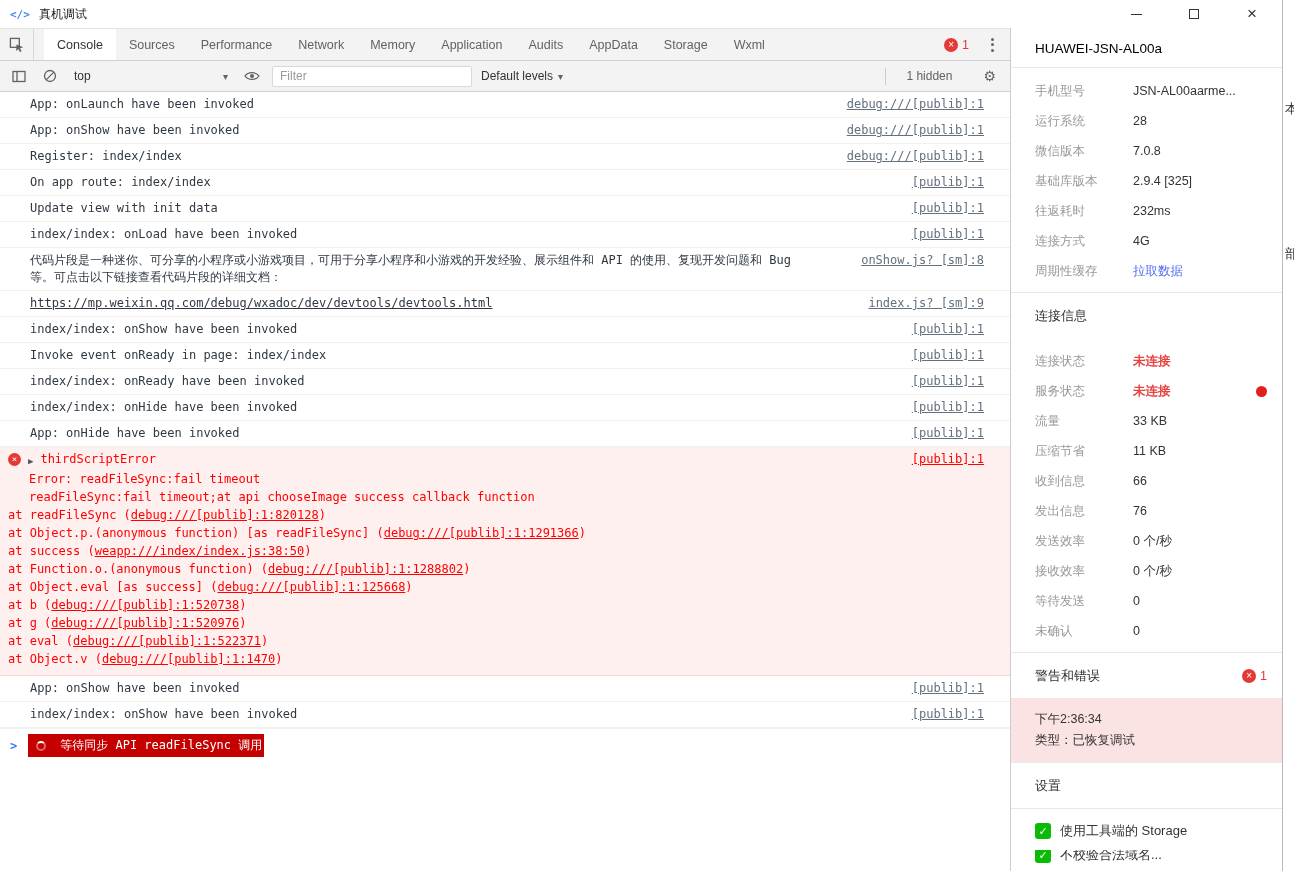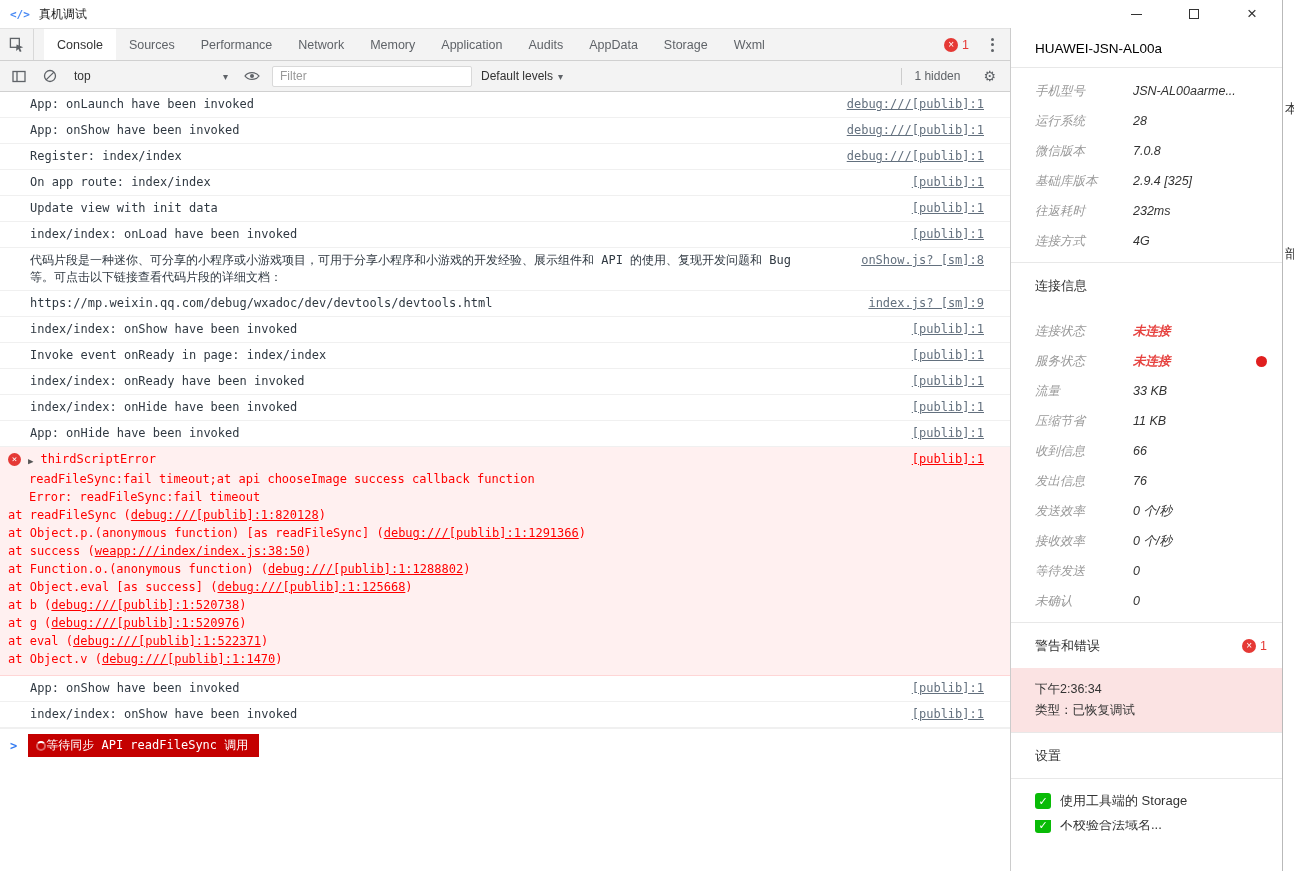--- a/index.html
+++ b/index.html
@@ -38,50 +38,50 @@
 
   
   .ctoolbar { height:31px; background:#f3f3f3; border-bottom:1px solid #d0d0d0; display:flex; align-items:center; padding:0 8px; gap:9px; flex:0 0 auto; }
   .tool-icon { display:flex; align-items:center; justify-content:center; width:22px; height:22px; cursor:pointer; }
   .context-dd { width:162px; display:flex; align-items:center; justify-content:space-between; font-size:12px; color:#333; padding:2px 4px; cursor:pointer; }
   .caret { color:#5f6368; font-size:10px; margin-left:5px; }
   .filter-input { width:200px; height:21px; border:1px solid #d9d9d9; border-radius:2px; background:#fff; font-size:12px; padding:0 7px; color:#333; outline:none; font-family:inherit; }
   .filter-input::placeholder { color:#999; }
   .levels-dd { display:flex; align-items:center; font-size:12px; color:#333; cursor:pointer;justify-content:center; }
   .tb-spacer { flex:1; }
-  .hidden-count { font-size:12px; color:#5f6368; padding:0 12px; border-left:1px solid #ccc; height:17px; line-height:17px; }
+  .hidden-count { font-size:12px; color:#5f6368; padding:0 20px; border-left:1px solid #ccc; height:17px; line-height:17px; }
   .gear { font-size:14px; color:#5f6368; cursor:pointer; padding:0 6px 0 2px; }
 
   
   .console { flex:1; overflow:hidden; background:#fff; font-family:"DejaVu Sans Mono",monospace; font-size:12px; }
   .crow { display:flex; align-items:flex-start; padding:4px 26px 4px 30px; border-bottom:1px solid #f0f0f0;gap:39px; }
   .cmsg { flex:1; color:#303942; line-height:17px; }
-  .cmsg.clink { cursor:pointer; }
+  .cmsg.clink { text-decoration:underline; cursor:pointer; }
   .csrc { margin-left:18px; color:#63707e; text-decoration:underline; white-space:nowrap; line-height:17px; cursor:pointer; }
 
   .error-block { background:var(--error_bg,#fff0f0); border-bottom:1px solid #ffd6d6; padding:4px 26px 7px 8px; color:var(--error_red,#f00); }
   .error-header { display:flex; align-items:flex-start; line-height:17px; }
   .error-icon { width:13px; height:13px; border-radius:50%; background:var(--badge_red,#e53935); color:#fff; font-size:9px; line-height:13px; text-align:center; flex:0 0 auto; margin:2px 7px 0 0; }
   .error-caret { color:#555; font-size:9px; margin:2px 7px 0 0; }
   .error-title { flex:1; }
   .error-src { margin-left:18px; color:var(--error_red,#f00); text-decoration:underline; white-space:nowrap; cursor:pointer; }
   .error-line { margin-left:21px; line-height:18px; }
   .stack-line { line-height:18px; white-space:nowrap; }
   .stack-link { text-decoration:underline; cursor:pointer; }
 
   .prompt-row { display:flex; align-items:center; padding:5px 10px; border-top:1px solid #f0f0f0; }
   .chevron { color:var(--prompt_blue,#367cf1); font-weight:bold; margin-right:11px; }
-  .sync-badge { background:var(--sync_badge_red,#c40000); color:#fff; display:inline-flex; align-items:center; gap:0; padding:3px 11px 3px 8px; font-size:12px; }
+  .sync-badge { background:var(--sync_badge_red,#c40000); color:#fff; display:inline-flex; align-items:center; gap:14px; padding:3px 2px 3px 8px; font-size:12px; }
   .spinner { width:10px; height:10px; border:2px solid rgba(255,255,255,.4); border-top-color:#fff; border-radius:50%; display:inline-block; }
 
   
   .right { width:273px; border-left:1px solid #ccc; background:#fff; display:flex; flex-direction:column; overflow:hidden; font-size:12.5px; }
   .dev-header { padding:13px 16px 11px 24px; font-size:13.5px; color:#000; border-bottom:1px solid #e8e8e8; }
   .dev-rows { padding:8px 0 6px; }
-  .drow { display:flex; align-items:center; padding:6px 16px 6px 24px; line-height:18px;font-style:italic; }
+  .drow { display:flex; align-items:center; padding:6px 16px 6px 24px; line-height:18px; }
   .dlabel { width:98px; color:#999; flex:0 0 auto; }
   .dvalue { color:#333; flex:1; overflow:hidden; white-space:nowrap; text-overflow:ellipsis; }
   .dvalue.red { color:var(--status_red,#e64340); font-weight:bold; }
   .dvalue.link { color:var(--link_blue,#4e6ef2); cursor:pointer; }
   .dot { width:11px; height:11px; border-radius:50%; background:#e01f1f; margin-left:8px; flex:0 0 auto; }
   .sec { padding:14px 16px 13px 24px; color:#333; font-size:13px; border-top:1px solid #e8e8e8; display:flex; align-items:center; }
   .sec .badge { margin-left:auto; }
   .alert { background:var(--alert_bg,#fbe3e3); padding:11px 16px 11px 24px; color:#333; line-height:21px; font-size:12.5px; }
   .cb-rows { border-top:1px solid #e8e8e8; }
   .settings-check { display:flex; align-items:center; gap:9px; padding:13px 16px 10px 24px; font-size:13px; color:#333; cursor:pointer; }
@@ -240,22 +240,22 @@
             </div>
           </div>
 
         <div class="error-block">
           <div class="error-header">
             <span class="error-icon">×</span>
             <span class="error-caret">▶</span>
             <span class="error-title">thirdScriptError</span>
             <span class="error-src">[publib]:1</span>
           </div>
+          <div class="error-line">Error: readFileSync:fail timeout</div>
           <div class="error-line">readFileSync:fail timeout;at api chooseImage success callback function</div>
-          <div class="error-line">Error: readFileSync:fail timeout</div>
           <div id="error-stack">
               <div class="stack-line">at readFileSync (<span class="stack-link">debug:///[publib]:1:820128</span>)</div>
               <div class="stack-line">at Object.p.(anonymous function) [as readFileSync] (<span class="stack-link">debug:///[publib]:1:1291366</span>)</div>
               <div class="stack-line">at success (<span class="stack-link">weapp:///index/index.js:38:50</span>)</div>
               <div class="stack-line">at Function.o.(anonymous function) (<span class="stack-link">debug:///[publib]:1:1288802</span>)</div>
               <div class="stack-line">at Object.eval [as success] (<span class="stack-link">debug:///[publib]:1:125668</span>)</div>
               <div class="stack-line">at b (<span class="stack-link">debug:///[publib]:1:520738</span>)</div>
               <div class="stack-line">at g (<span class="stack-link">debug:///[publib]:1:520976</span>)</div>
               <div class="stack-line">at eval (<span class="stack-link">debug:///[publib]:1:522371</span>)</div>
               <div class="stack-line">at Object.v (<span class="stack-link">debug:///[publib]:1:1470</span>)</div>
@@ -304,20 +304,24 @@
             <span class="dvalue">2.9.4 [325]</span>
           </div>
           <div class="drow">
             <span class="dlabel">往返耗时</span>
             <span class="dvalue">232ms</span>
           </div>
           <div class="drow">
             <span class="dlabel">连接方式</span>
             <span class="dvalue">4G</span>
           </div>
+          <div class="drow">
+            <span class="dlabel">周期性缓存</span>
+            <span class="dvalue link">拉取数据</span>
+          </div>
         </div>
 
       <div class="sec">
         <span>连接信息</span>
       </div>
       <div class="dev-rows" id="conn-rows">
           <div class="drow">
             <span class="dlabel">连接状态</span>
             <span class="dvalue red">未连接</span>
           </div>

